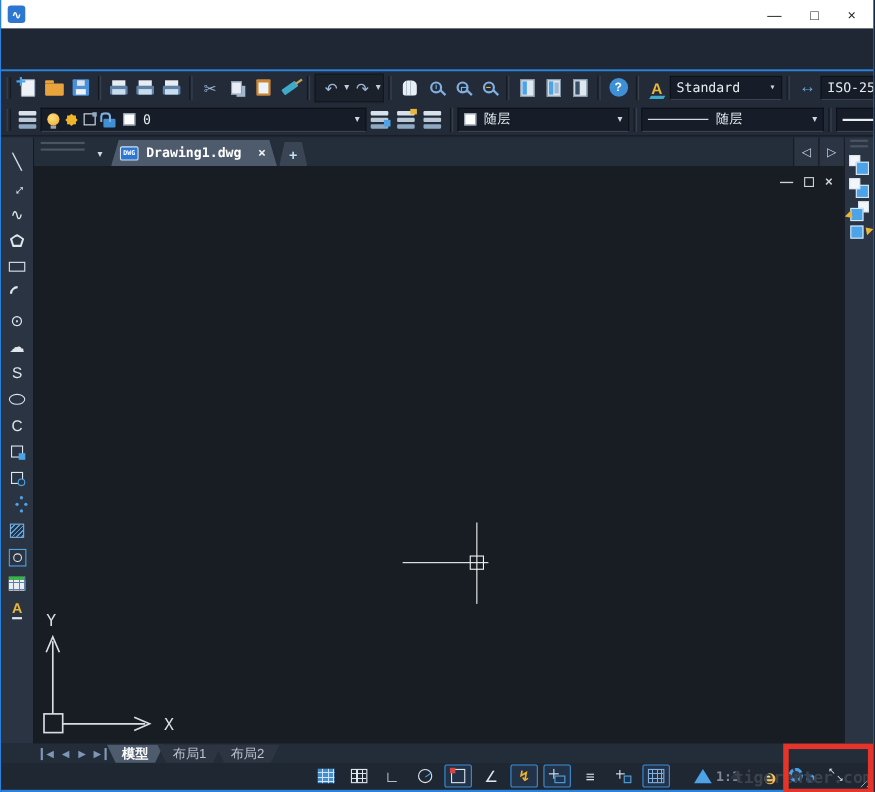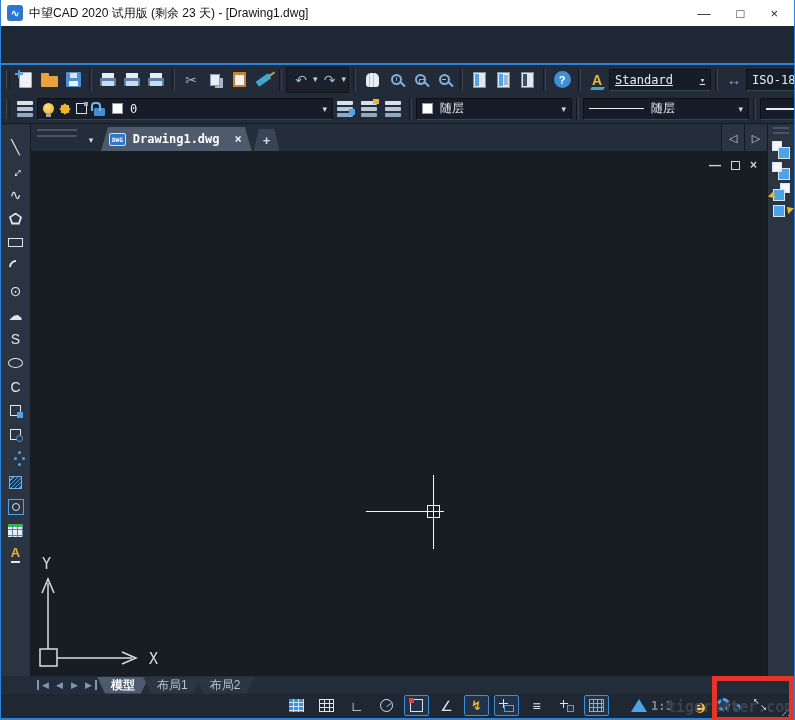--- a/index.html
+++ b/index.html
@@ -193,21 +193,20 @@
 </style>
 </head>
 <body>
 
 <div class="win">
 
   <div class="titlebar">
     <span class="logobox">
         <span>∿</span>
       </span>
-    <span class="title">中望CAD 2020 试用版 (剩余 23 天) - [Drawing1.dwg]</span>
     <span class="wbtns">
       <span class="wbtn">—</span>
       <span class="wbtn">□</span>
       <span class="wbtn">×</span>
     </span>
   </div>
 
   <div class="menubar">
   </div>
   <div class="blueline"></div>
@@ -281,30 +280,30 @@
         <span class="palette v3"></span>
       </span>
     <span class="sep"></span>
     <span class="tbi">
         <span class="helpc">?</span>
       </span>
     <span class="sep"></span>
     <span class="tbi">
         <span class="atxt">A</span>
       </span>
-    <span class="combo mono" style="width:102px;text-decoration:underline;">
+    <span class="combo mono" style="width:102px;">
       <span>Standard</span>
       <span class="car">▾</span>
     </span>
     <span class="sep"></span>
     <span class="tbi">
         <span class="dimic">↔</span>
       </span>
     <span class="combo mono" style="width:90px;">
-      <span>ISO-18</span>
+      <span>ISO-25</span>
     </span>
   </div>
 
   <div class="tb tb2">
     <span class="hV"></span>
     <span class="tbi">
         <span class="layersic"></span>
       </span>
     <span class="combo" style="width:296px;gap:7px;">
       <span class="bulb"></span>

